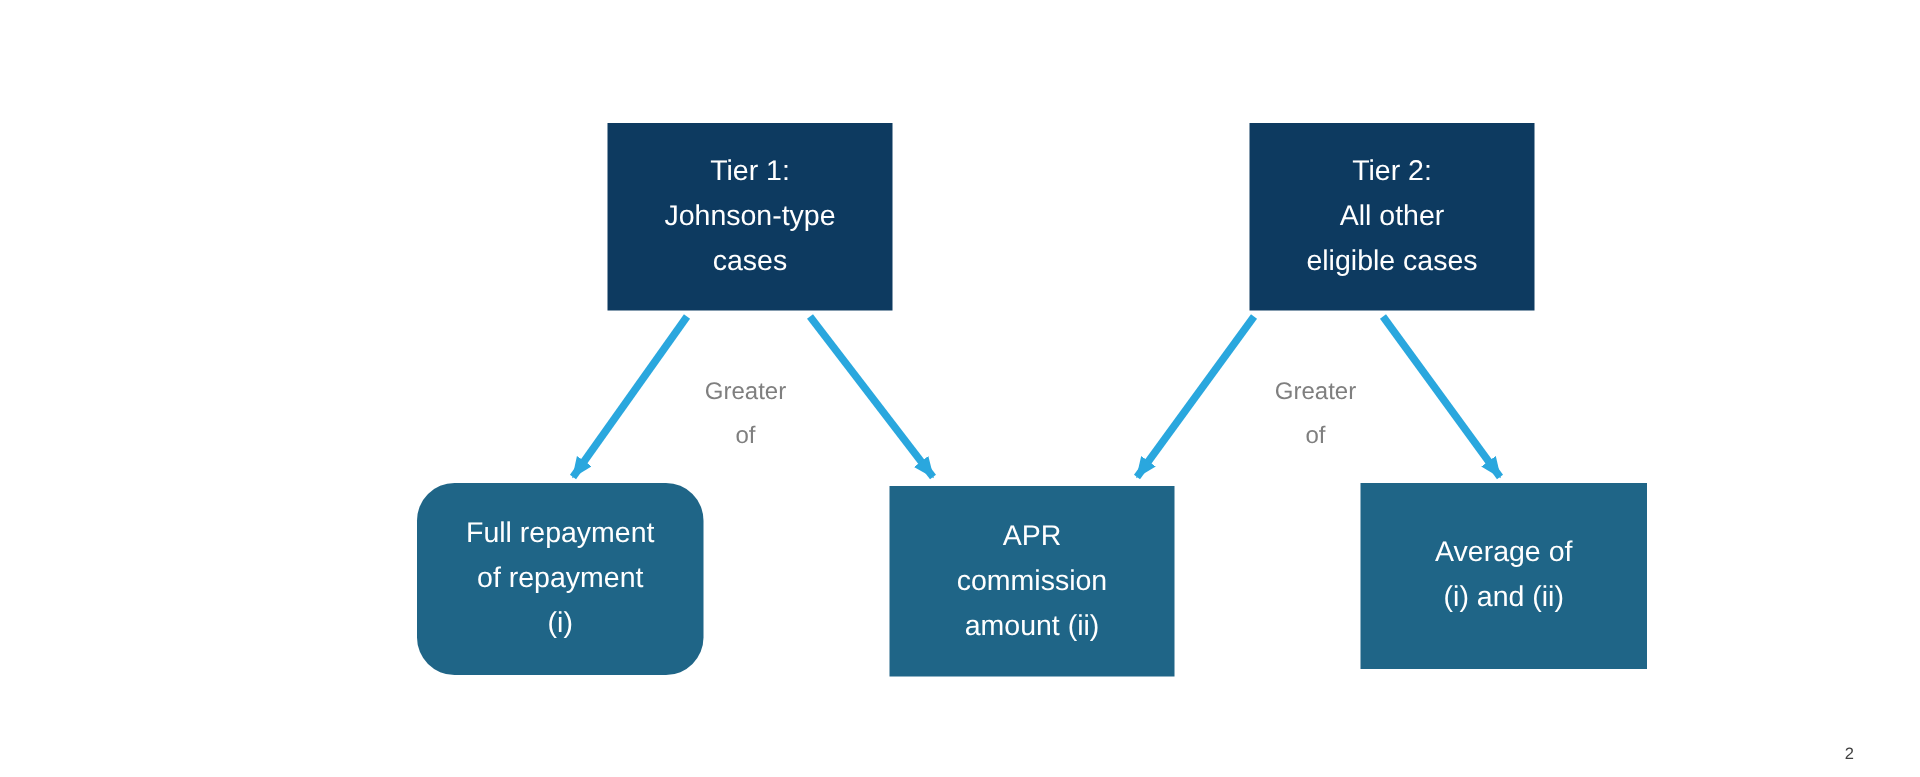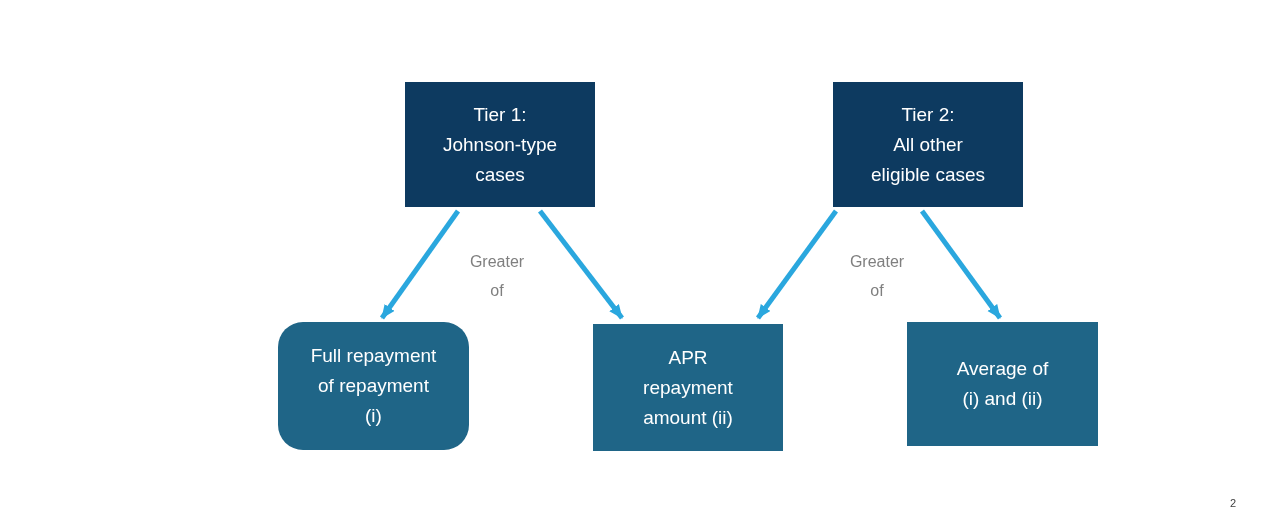--- a/index.html
+++ b/index.html
@@ -86,21 +86,21 @@
     <div>of</div>
   </div>
 
   <div class="node node-bottom" id="box-full">
     <span>Full repayment</span>
     <span>of repayment</span>
     <span>(i)</span>
   </div>
   <div class="node node-bottom" id="box-apr">
     <span>APR</span>
-    <span>repayment</span>
+    <span>commission</span>
     <span>amount (ii)</span>
   </div>
   <div class="node node-bottom" id="box-average">
     <span>Average of</span>
     <span>(i) and (ii)</span>
   </div>
 
   <div class="page-number" style="color: rgb(64, 64, 64);">2</div>
 
 </div>

